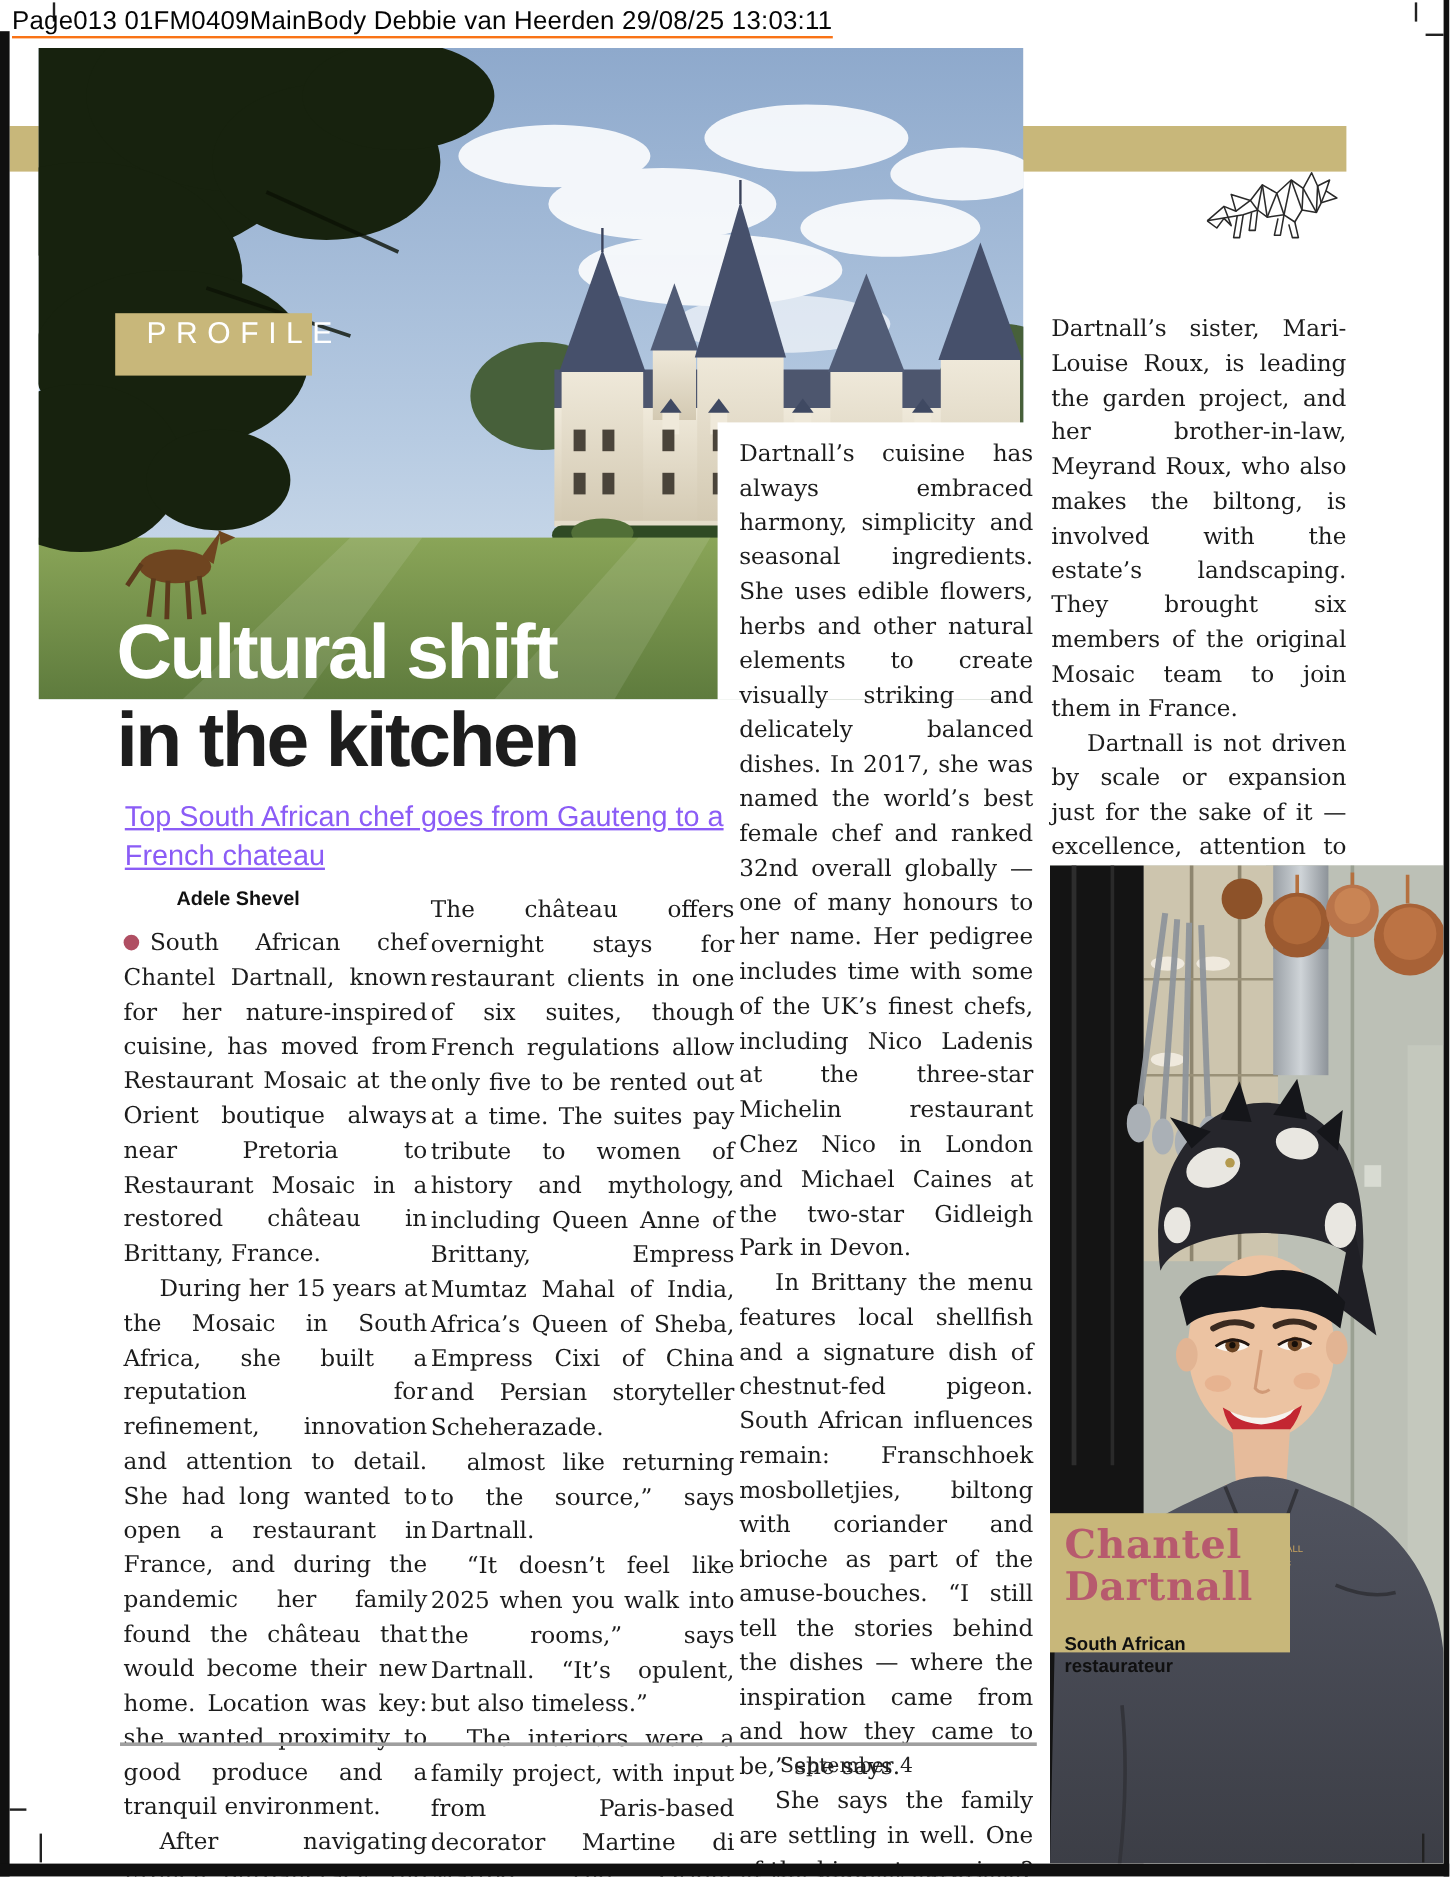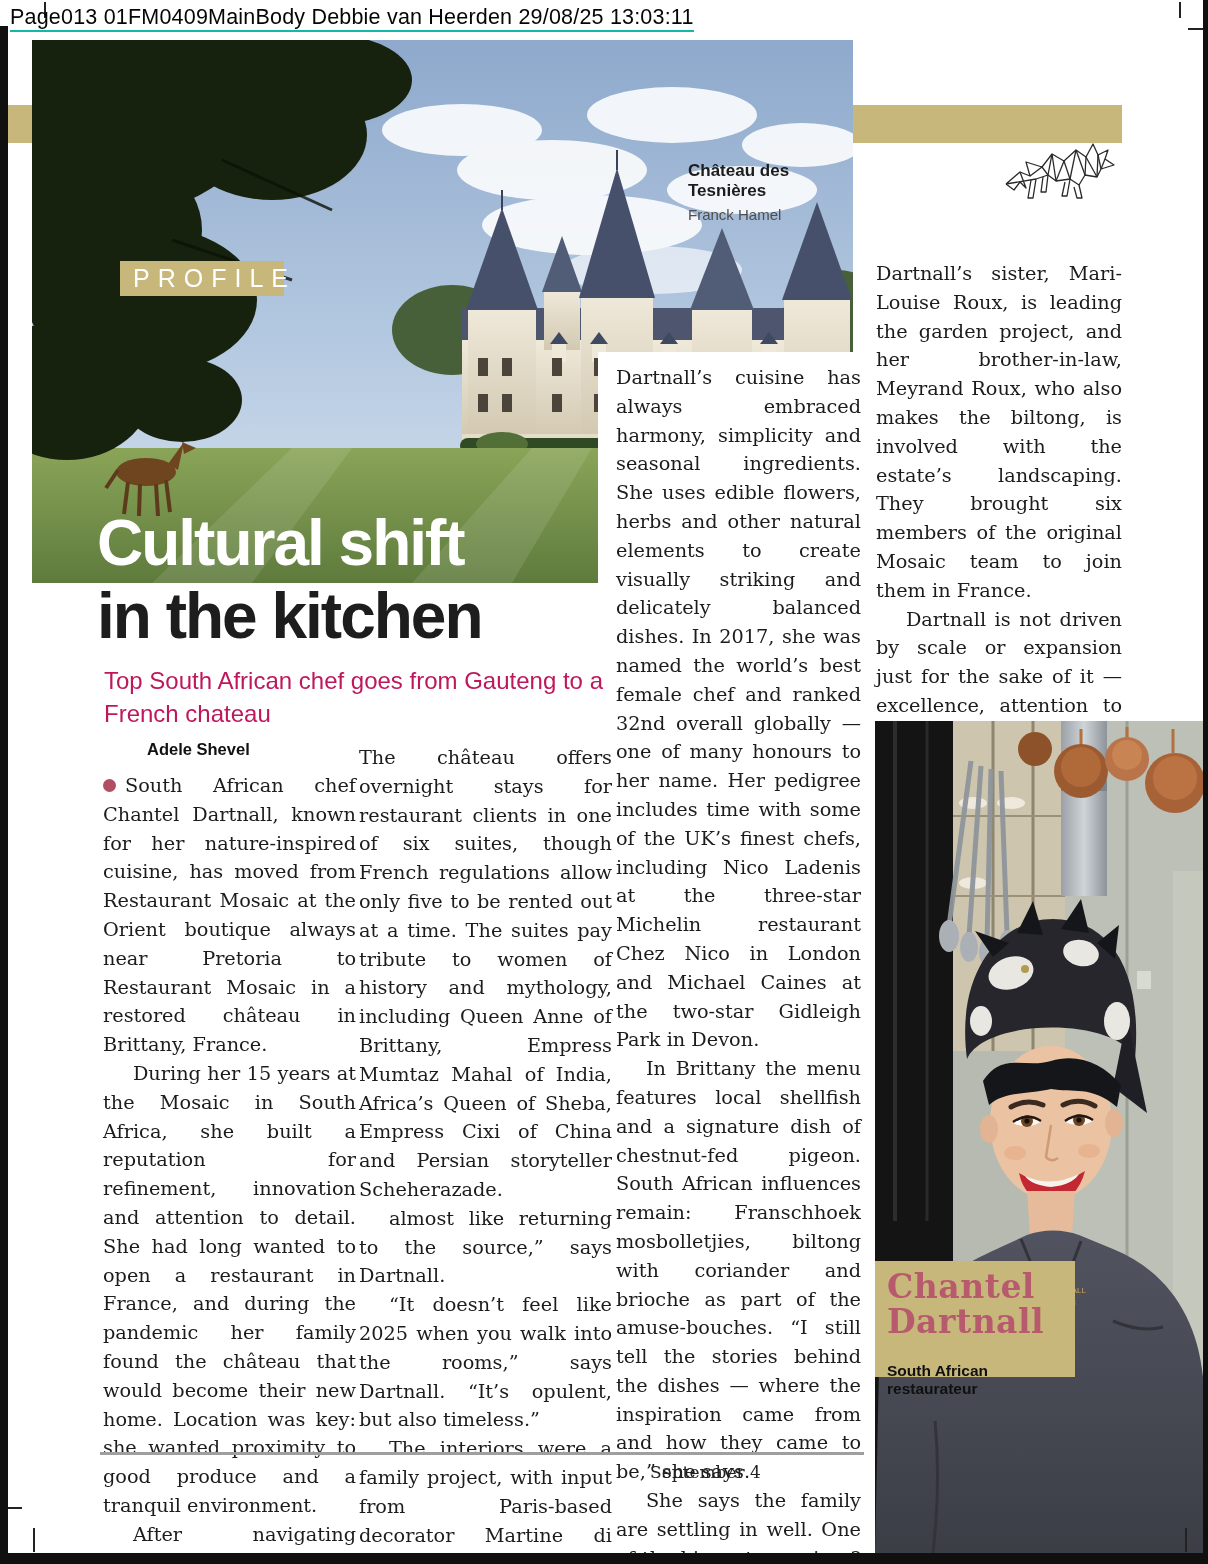--- a/index.html
+++ b/index.html
@@ -8,44 +8,44 @@
   [data-name]{box-sizing:border-box;}
 
   
   .edge{position:absolute;background:#101010;z-index:60;}
   .edge-left{left:0;top:26px;width:8px;height:1538px;}
   .edge-right{right:0;top:0;width:5px;height:1564px;}
   .edge-bottom{left:0;top:1553px;width:1208px;height:11px;}
   .crop{position:absolute;background:#222;z-index:61;}
 
   .proof-header{position:absolute;left:10px;top:5px;z-index:62;
-    font-size:21.5px;color:#050505;border-bottom:2px solid #14b8a6;padding-bottom:0px;
+    font-size:21.5px;color:#050505;border-bottom:2px solid #f97316;padding-bottom:0px;
     letter-spacing:.2px;white-space:nowrap;}
 
   .tan-bar{position:absolute;left:8px;top:105px;width:1114px;height:38px;background:var(--tan);}
 
   
   .hero{position:absolute;left:32px;top:40px;width:821px;height:543px;overflow:hidden;}
   .hero svg{display:block;width:100%;height:100%;}
   .col3-underlay{position:absolute;left:598px;top:352px;width:262px;height:231px;background:#fff;}
 
-  .kicker{position:absolute;left:120px;top:261px;width:164px;height:35px;background:var(--tan);
-    color:#fff;font-size:25px;font-weight:400;letter-spacing:8px;line-height:35px;padding-left:13px;}
+  .kicker{position:absolute;left:96px;top:261px;width:164px;height:52px;background:var(--tan);
+    color:#fff;font-size:25px;font-weight:400;letter-spacing:8px;line-height:35px;padding-left:26px;}
 
   .photo-caption{position:absolute;left:688px;top:161px;width:170px;}
   .caption-title{font-size:17px;font-weight:700;color:#1c1c1c;line-height:1.2;}
   .caption-credit{font-size:15px;color:#4e4e4e;margin-top:4px;}
 
   .fox-logo{position:absolute;left:1000px;top:140px;width:116px;height:70px;}
 
   .headline-1{position:absolute;left:97px;top:511px;font-size:64px;font-weight:800;color:#ffffff;
     letter-spacing:-2px;line-height:1;z-index:5;}
   .headline-2{position:absolute;left:97px;top:584px;font-size:64px;font-weight:800;color:var(--headline);
     letter-spacing:-2px;line-height:1;text-align:right;}
-  .standfirst{position:absolute;left:104px;top:664px;width:500px;font-size:24px;color:#be185d;line-height:1.38;}
+  .standfirst{position:absolute;left:104px;top:664px;width:500px;font-size:24px;color:#8b5cf6;line-height:1.38;text-decoration:underline;}
   .byline{position:absolute;left:104px;top:740px;font-size:16.5px;font-weight:700;color:#111;margin-left:43px;}
 
   
   .article-col{position:absolute;font-family:"DejaVu Serif","Liberation Serif",serif;
     font-size:19.3px;line-height:28.8px;color:var(--body);text-align:justify;hyphens:auto;-webkit-hyphens:auto;}
   .article-col p{margin:0;}
   .article-col p + p{text-indent:1.55em;}
   .article-col[data-paras="0"] p:first-child::before{content:"";display:inline-block;width:13px;height:13px;
     border-radius:50%;background:var(--bullet);margin-right:9px;}
   .col-1{left:103px;top:772px;width:253px;}
@@ -229,24 +229,20 @@
           <circle cx="712" cy="515" r="3"></circle>
           <circle cx="745" cy="510" r="3"></circle>
         </g>
     </svg>
   </div>
 
   <div class="col3-underlay" data-name="column-underlay"></div>
 
   <div class="kicker" data-name="kicker-profile-label">PROFILE</div>
 
-  <div class="photo-caption" data-name="photo-caption">
-    <div class="caption-title" data-name="photo-caption-title">Château des Tesnières</div>
-    <div class="caption-credit" data-name="photo-credit">Franck Hamel</div>
-  </div>
 
   <div class="fox-logo" data-name="fox-logo-icon">
     <svg viewBox="0 0 116 70" fill="none" stroke="#2a2a2a" stroke-width="1.3" stroke-linejoin="round">
       <polyline points="6,44 20,32 30,36 26,22 42,27 52,14 64,21 76,10 86,17 93,4 98,15 108,10 105,19 114,25 101,29 97,37 85,35 79,45 70,39 56,41 48,35 36,39 6,44"></polyline>
       <line x1="30" y1="36" x2="42" y2="27"></line>
         <line x1="42" y1="27" x2="48" y2="35"></line>
       <line x1="52" y1="14" x2="48" y2="35"></line>
         <line x1="52" y1="14" x2="56" y2="41"></line>
       <line x1="64" y1="21" x2="56" y2="41"></line>
         <line x1="64" y1="21" x2="70" y2="39"></line>

